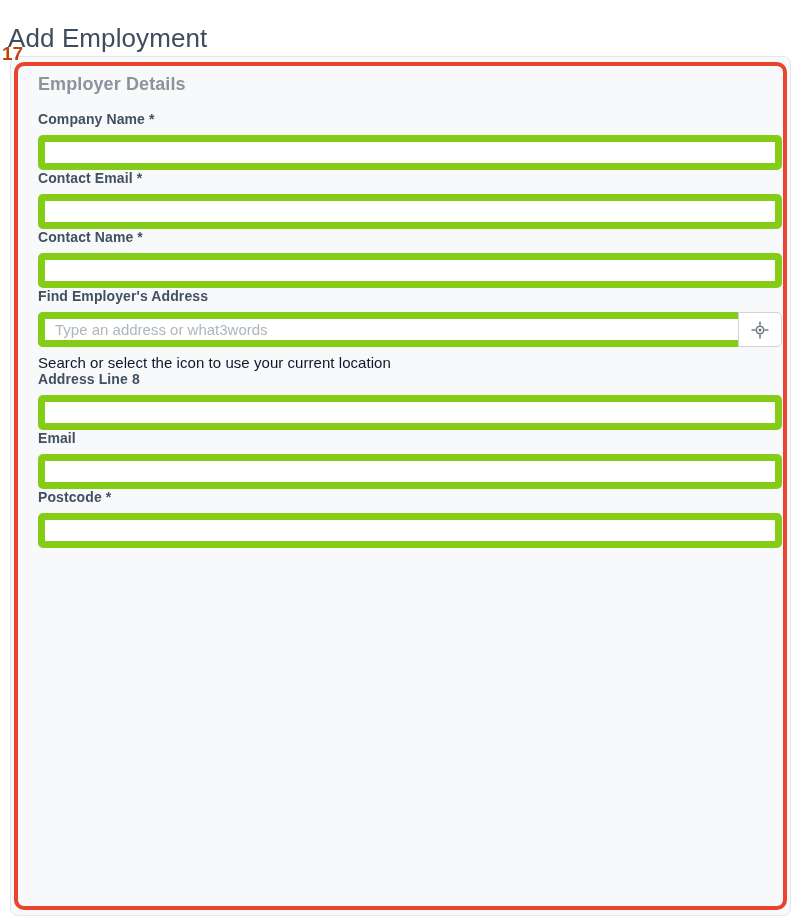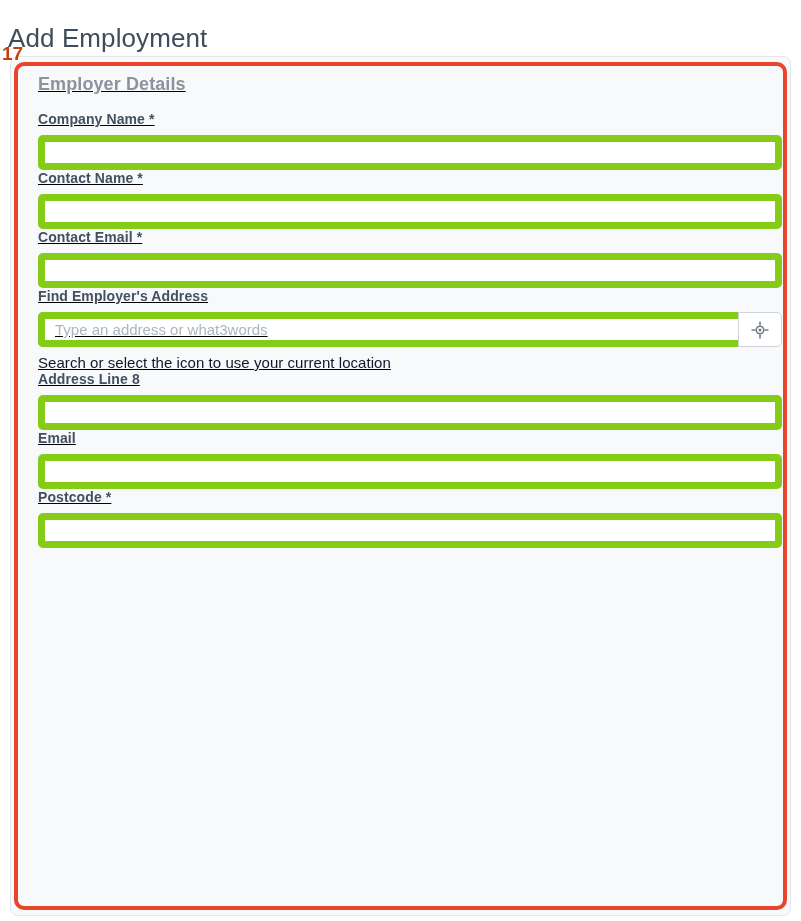--- a/index.html
+++ b/index.html
@@ -73,21 +73,20 @@
   }
 
   
   .form-body {
     position: absolute;
     left: 10px;
     top: 56px;
     width: 781px;
     box-sizing: border-box;
     padding: 18px 28px 0 18px;
-    text-decoration: underline;
   }
 
   .section-header {
     font-size: 18px;
     font-weight: bold;
     color: #8c939c;
     margin: 0 0 16px 10px;
     letter-spacing: 0.1px;
   }
 
@@ -172,26 +171,26 @@
   <div class="form-body">
 
     <div class="section-header">Employer Details</div>
 
     <div class="field-group">
       <label class="field-label">Company Name *</label>
       <input class="text-input" type="text" placeholder="" style="">
     </div>
 
     <div class="field-group">
+      <label class="field-label">Contact Email *</label>
+      <input class="text-input" type="text" placeholder="" style="">
+    </div>
+
+    <div class="field-group">
       <label class="field-label">Contact Name *</label>
-      <input class="text-input" type="text" placeholder="" style="">
-    </div>
-
-    <div class="field-group">
-      <label class="field-label">Contact Email *</label>
       <input class="text-input" type="text" placeholder="" style="">
     </div>
 
     <div class="field-group">
       <label class="field-label">Find Employer's Address</label>
       <div class="input-group">
         <input class="text-input" type="text" placeholder="Type an address or what3words" style="">
         <button class="locate-button">
           <span class="locate-icon">
             <svg width="18" height="18" viewBox="0 0 24 24" fill="none" stroke="#6c757d" stroke-width="2" stroke-linecap="round">

